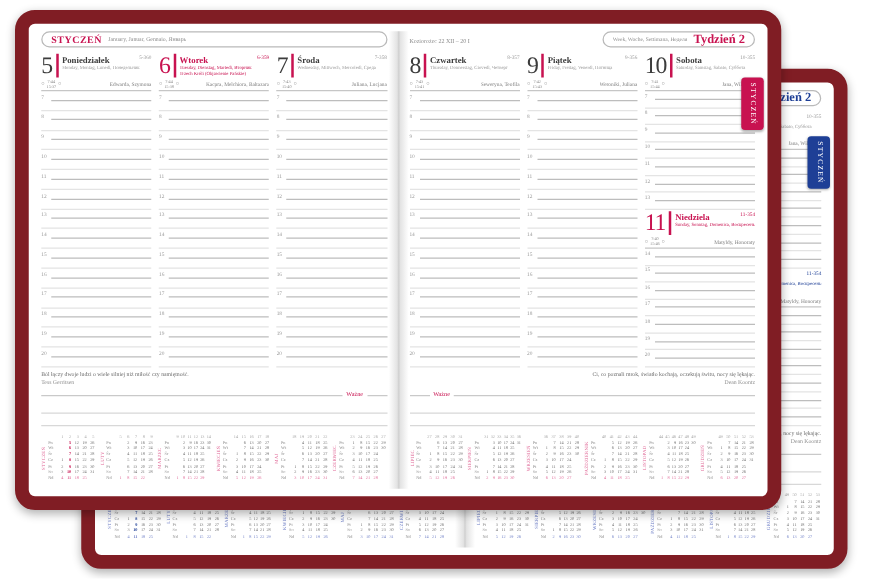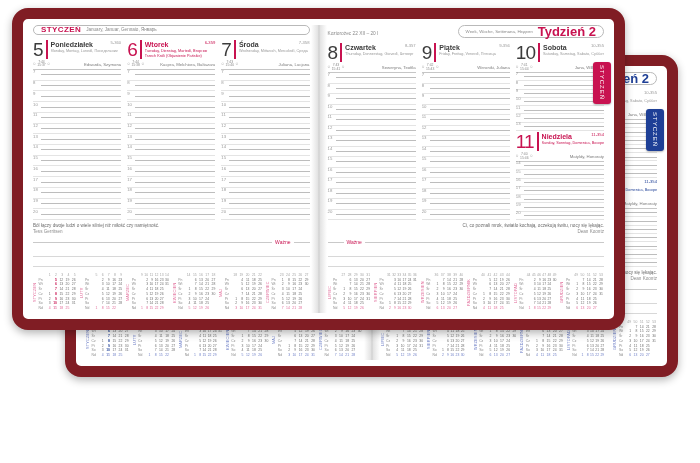--- a/index.html
+++ b/index.html
@@ -1,41 +1,41 @@
 <!DOCTYPE html>
 <html><head>
 <meta charset="utf-8">
 <style>
   * { box-sizing: border-box; margin: 0; padding: 0; }
   html,body { background:#ffffff; }
   body { font-family: "Liberation Sans", sans-serif; }
   .scene { position:relative; width:700px; height:463px; overflow:hidden; background:#ffffff; }
 
-  .planner { position:absolute; width:613px; height:322px; background:#ffffff;
+  .planner { position:absolute; width:613px; height:400px; background:#ffffff;
              border:11px solid var(--cover); border-radius:16px;
-             box-shadow:0 3px 8px rgba(0,0,0,0.30); }
+             box-shadow:0 3px 8px rgba(0,0,0,0.30);font-family:Liberation Serif, serif; }
   .planner.back  { left:65px; top:55px; }
   .planner.front { left:12px; top:8px; }
 
   .spread { display:flex; height:100%; padding:6px 10px; }
   .page { flex:1; min-width:0; position:relative; display:flex; flex-direction:column; }
   .gutter { width:16px; margin:0 1px;
             background:linear-gradient(90deg,#ffffff 0%,#e3e3e3 42%,#cfcfcf 50%,#e3e3e3 58%,#ffffff 100%); }
 
   .month-pill { height:13px; border:1px solid #b9b9b9; border-radius:7px; display:flex;
                 align-items:center; gap:5px; padding:0 7px; margin-bottom:4px; overflow:hidden; }
   .month-pill .t  { font-size:8px; font-weight:bold; color:var(--accent); letter-spacing:.4px; line-height:8px; }
   .month-pill .tr { font-size:4.6px; color:#8a8a8a; white-space:nowrap; }
 
   .rp-head { height:13px; display:flex; justify-content:space-between; align-items:flex-end; margin-bottom:4px; }
   .zodiac { font-size:4.8px; color:#8a8a8a; padding-bottom:2px; }
   .week-pill { border:1px solid #b9b9b9; border-radius:7px; height:13px; display:flex;
                align-items:center; gap:5px; padding:0 7px; }
   .week-pill .wt { font-size:4.4px; color:#8a8a8a; white-space:nowrap; }
-  .week-pill .wl { font-size:13px; font-weight:bold; color:var(--accent); white-space:nowrap; }
+  .week-pill .wl { font-size:10px; font-weight:bold; color:var(--accent); white-space:nowrap; }
 
   .days { display:flex; gap:6px; height:252px; }
   .day-col { flex:1; min-width:0; display:flex; flex-direction:column; }
 
   .day-head { position:relative; height:21px; display:flex; flex-shrink:0; }
   .dnum  { font-size:19px; line-height:21px; color:#3c3c3c; letter-spacing:-1px; }
   .dbar  { width:2px; background:var(--accent); margin:1px 3px 1px 3px; flex-shrink:0; }
   .dtexts{ flex:1; min-width:0; padding-top:2px; overflow:hidden; }
   .dname { font-size:7px; font-weight:bold; color:#3c3c3c; line-height:8px; white-space:nowrap; }
   .dtrans{ font-size:3.8px; color:#9a9a9a; line-height:4.6px; white-space:nowrap; }

